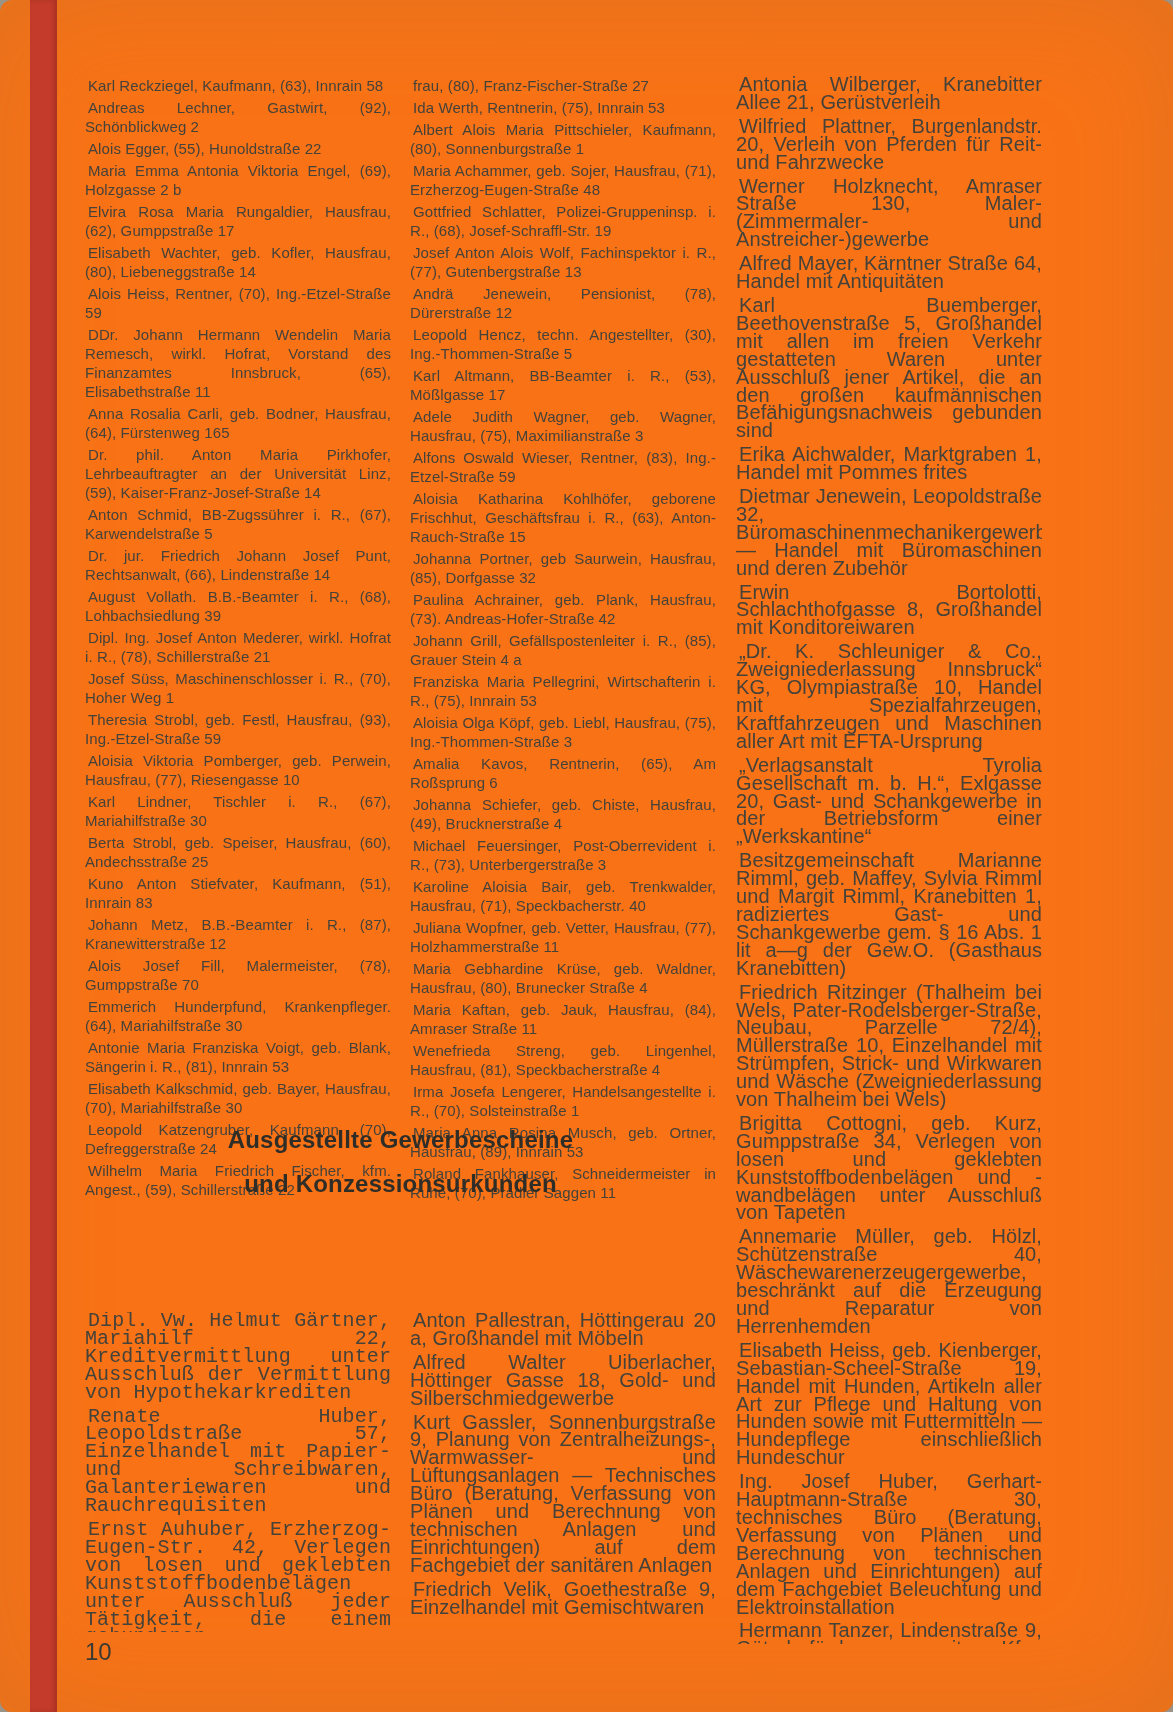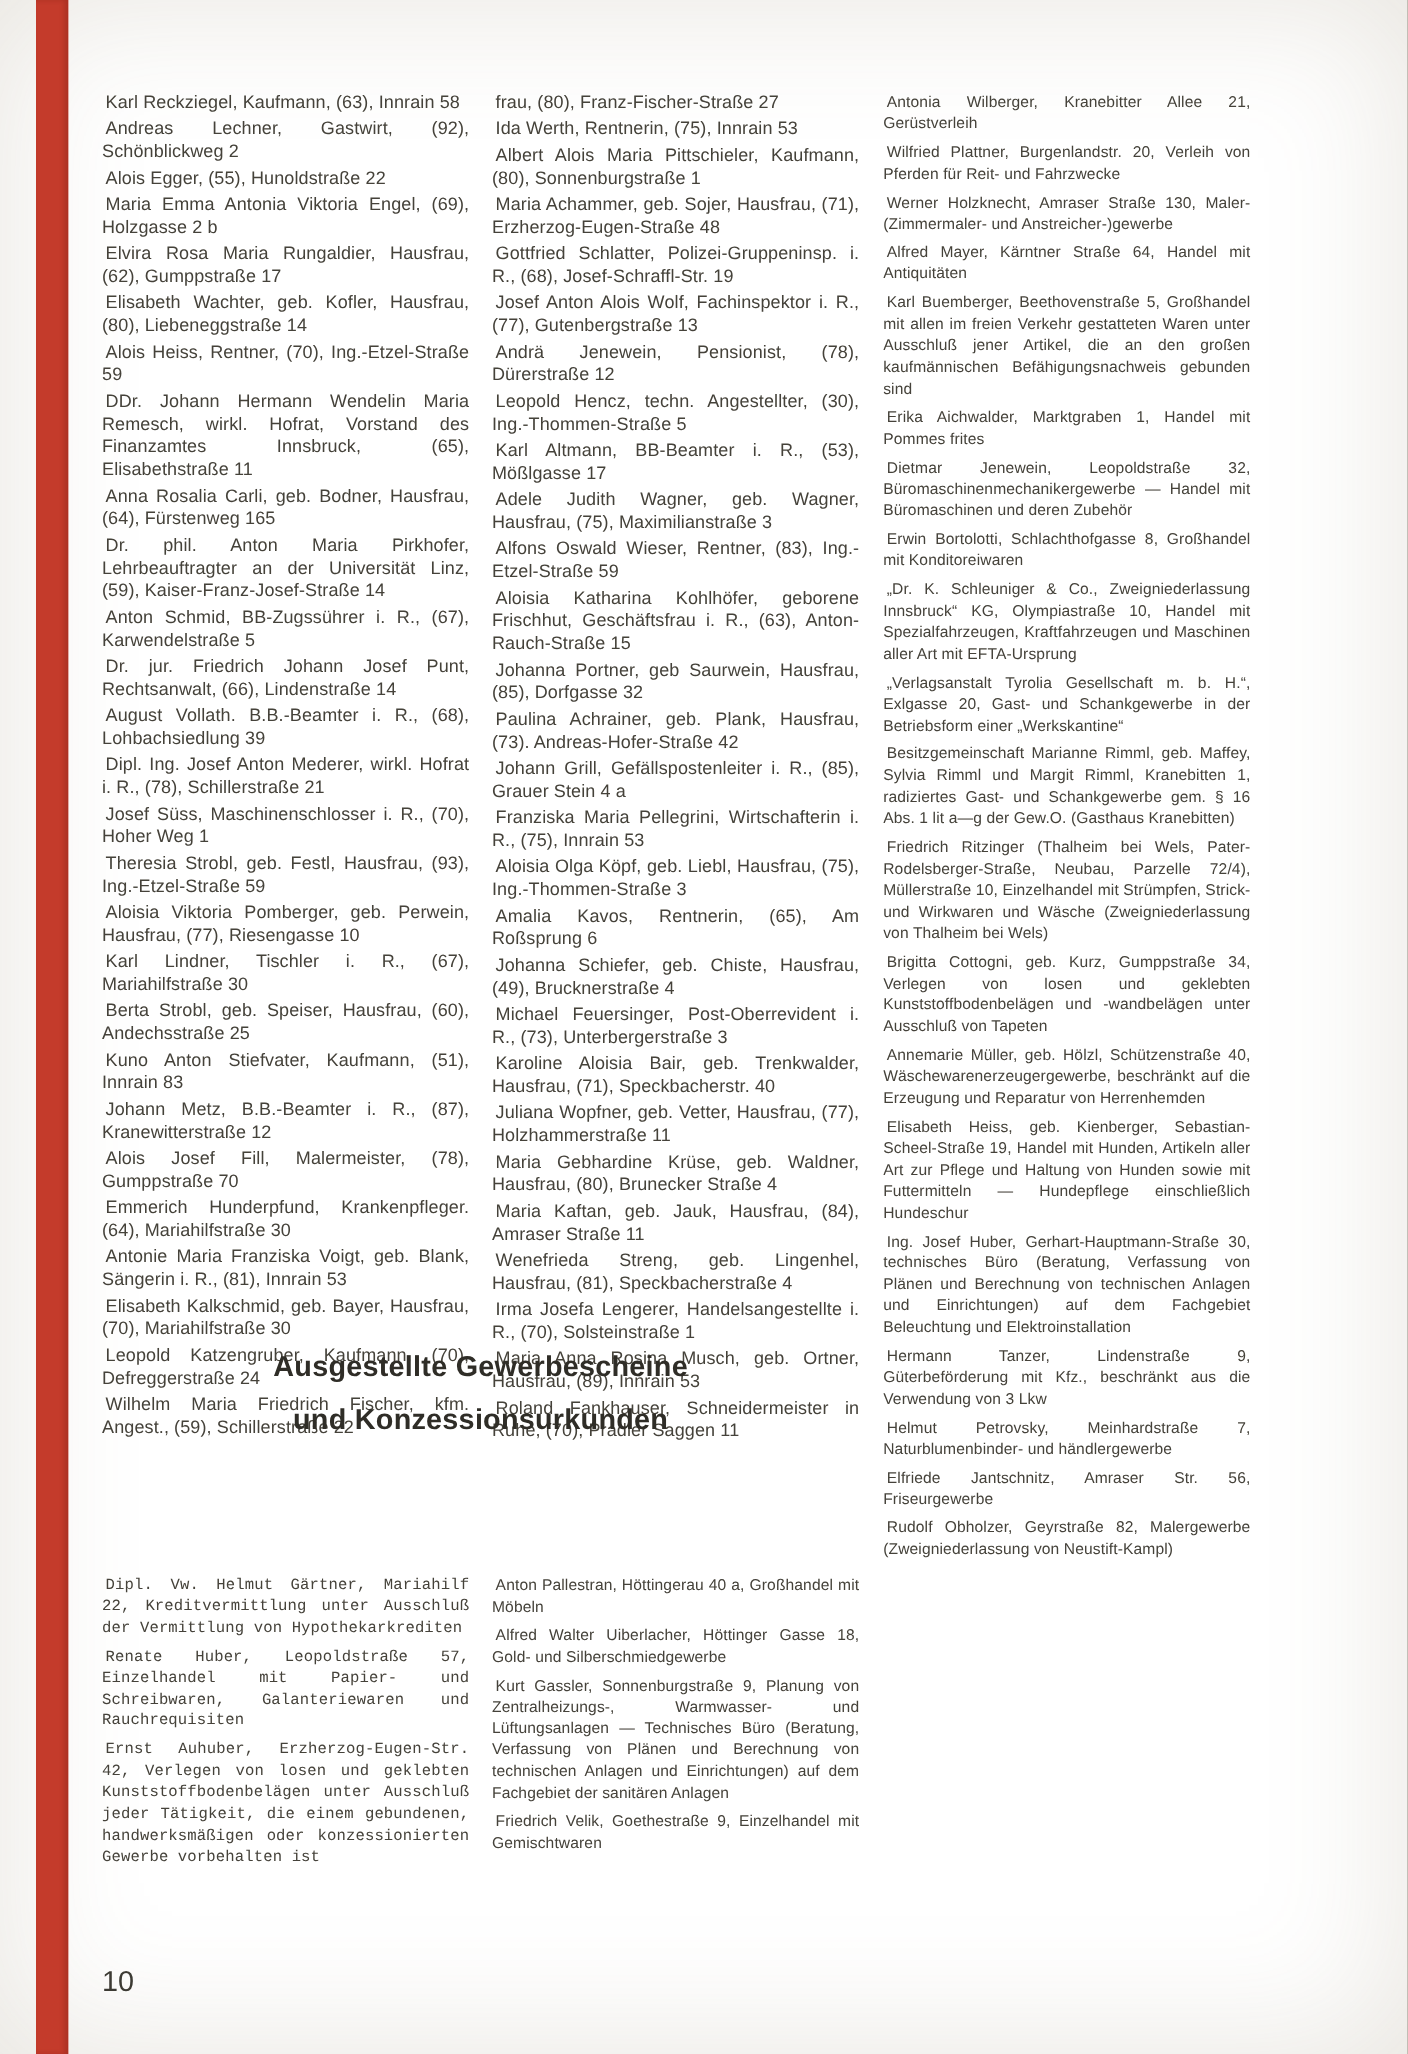--- a/index.html
+++ b/index.html
@@ -28,21 +28,21 @@
     text-align: justify;
     overflow: hidden;
   }
   .col p.entry {
     margin: 0 0 3px 0;
     text-indent: 3px;
     font-size: 15px;
     line-height: 19px;
     letter-spacing: 0.1px;
   }
-  .col.loose p.entry { margin-bottom: 6px; font-size: 13px; line-height: 17.9px; }
+  .col.loose p.entry { margin-bottom: 6px; font-size: 20px; line-height: 17.9px; }
   #col-left-top    { left: 85px;  top: 76px;  height: 1134px; }
   #col-middle-top  { left: 410px; top: 76px;  height: 1134px; }
   #col-right       { left: 736px; top: 76px;  height: 1568px; }
   #col-left-bottom { left: 85px;  top: 1312px; height: 320px; font-family: Liberation Mono, monospace; }
   #col-middle-bottom { left: 410px; top: 1312px; height: 320px; }
   .heading {
     position: absolute;
     left: 85px; top: 1118px;
     width: 631px;
     text-align: center;
@@ -56,21 +56,21 @@
     position: absolute;
     left: 85px; top: 1638px;
     font-size: 24px;
     font-weight: 400;
     color: #3c3a33;
   }
 </style>
 </head>
 <body>
 
-<div class="page" style="background: #ffffff;">
+<div class="page" style="background: #f97316; border-radius: 12px;">
   <div class="red-bar" style="background: rgb(196, 59, 43);"></div>
 
   <section class="col tight" id="col-left-top">
       <p class="entry">Karl Reckziegel, Kaufmann, (63), Innrain 58</p>
       <p class="entry">Andreas Lechner, Gastwirt, (92), Schönblickweg 2</p>
       <p class="entry">Alois Egger, (55), Hunoldstraße 22</p>
       <p class="entry">Maria Emma Antonia Viktoria Engel, (69), Holzgasse 2 b</p>
       <p class="entry">Elvira Rosa Maria Rungaldier, Hausfrau, (62), Gumppstraße 17</p>
       <p class="entry">Elisabeth Wachter, geb. Kofler, Hausfrau, (80), Liebeneggstraße 14</p>
       <p class="entry">Alois Heiss, Rentner, (70), Ing.-Etzel-Straße 59</p>
@@ -155,20 +155,20 @@
     <div>und Konzessionsurkunden</div>
   </header>
 
   <section class="col loose" id="col-left-bottom">
       <p class="entry">Dipl. Vw. Helmut Gärtner, Mariahilf 22, Kreditvermittlung unter Ausschluß der Vermittlung von Hypothekarkrediten</p>
       <p class="entry">Renate Huber, Leopoldstraße 57, Einzelhandel mit Papier- und Schreibwaren, Galanteriewaren und Rauchrequisiten</p>
       <p class="entry">Ernst Auhuber, Erzherzog-Eugen-Str. 42, Verlegen von losen und geklebten Kunststoffbodenbelägen unter Ausschluß jeder Tätigkeit, die einem gebundenen, handwerksmäßigen oder konzessionierten Gewerbe vorbehalten ist</p>
     </section>
 
   <section class="col loose" id="col-middle-bottom">
-      <p class="entry">Anton Pallestran, Höttingerau 40 a, Großhandel mit Möbeln</p>
+      <p class="entry">Anton Pallestran, Höttingerau 20 a, Großhandel mit Möbeln</p>
       <p class="entry">Alfred Walter Uiberlacher, Höttinger Gasse 18, Gold- und Silberschmiedgewerbe</p>
       <p class="entry">Kurt Gassler, Sonnenburgstraße 9, Planung von Zentralheizungs-, Warmwasser- und Lüftungsanlagen — Technisches Büro (Beratung, Verfassung von Plänen und Berechnung von technischen Anlagen und Einrichtungen) auf dem Fachgebiet der sanitären Anlagen</p>
       <p class="entry">Friedrich Velik, Goethestraße 9, Einzelhandel mit Gemischtwaren</p>
     </section>
 
   <div class="page-number">10</div>
 </div>
 
 </body></html>

